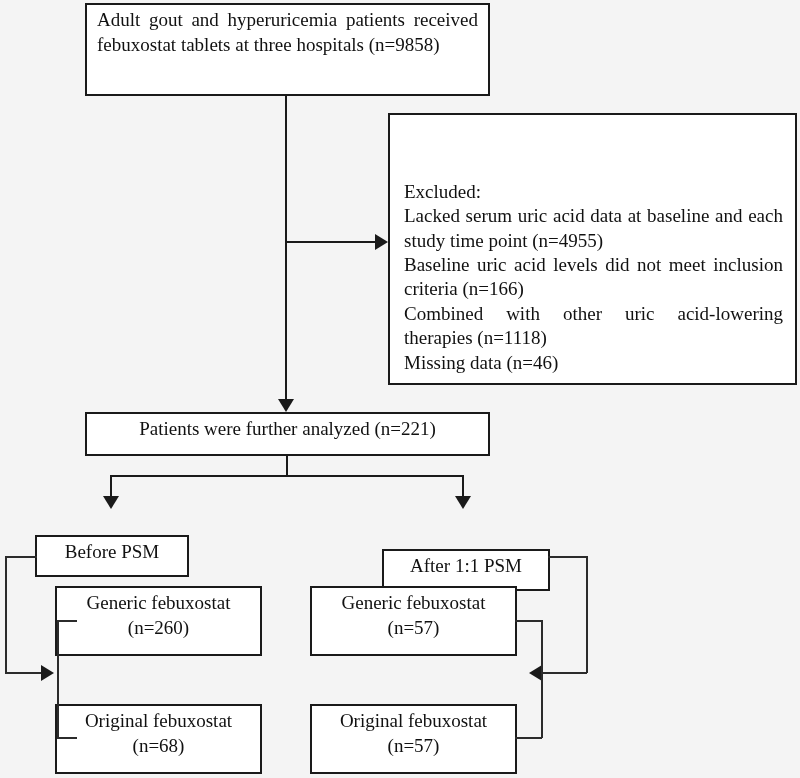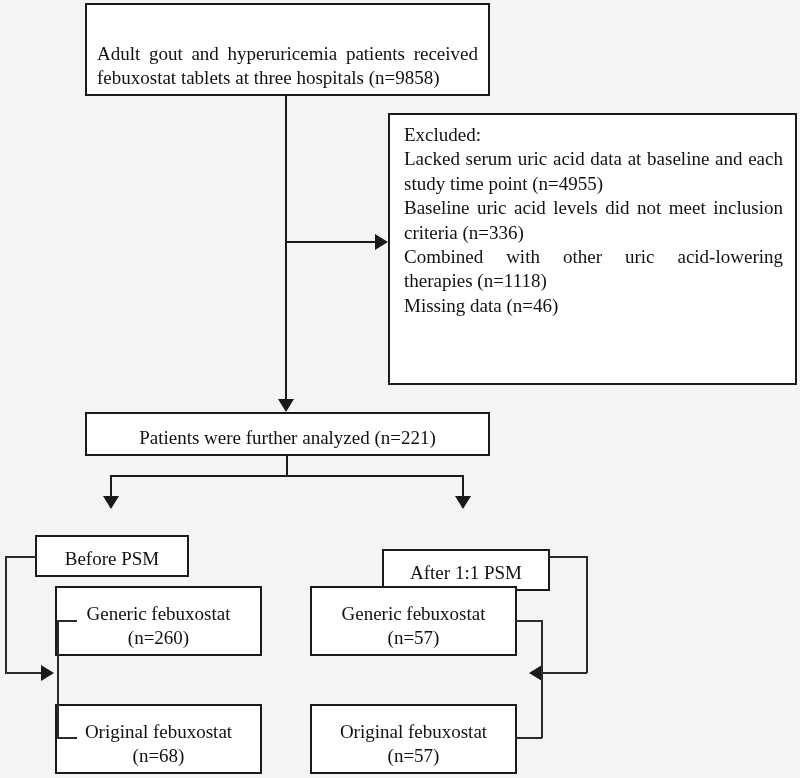--- a/index.html
+++ b/index.html
@@ -16,21 +16,21 @@
     overflow: hidden;
     font-family: "Liberation Serif", "DejaVu Serif", serif;
     color: #000;
   }
   .box {
     position: absolute;
     box-sizing: border-box;
     background: #ffffff;
     border: 2px solid #1a1a1a;
     display: flex;
-    align-items: flex-end;
+    align-items: flex-start;
     justify-content: center;
     padding: 3px 10px;
   }
   .box .txt {
     width: 100%;
     font-size: 19px;
     line-height: 1.30;
     color: #111;
   }
   .just { text-align: justify; text-align-last: left; }
@@ -85,25 +85,25 @@
   <div class="box" style="left:85px; top:3px; width:405px; height:93px;">
     <span class="txt just">Adult gout and hyperuricemia patients received febuxostat tablets at three hospitals  (n=9858)</span>
   </div>
 
   <div class="vline" style="left:285px; top:96px; height:303px;"></div>
   <div class="arrow-down" style="left:278px; top:399px;"></div>
 
   <div class="hline" style="left:285px; top:241px; width:90px;"></div>
   <div class="arrow-right" style="left:375px; top:234px;"></div>
 
-  <div class="box" style="left:388px; top:113px; width:409px; height:272px; align-items:flex-start; padding:8px 12px 8px 14px;">
+  <div class="box" style="left:388px; top:113px; width:409px; height:272px; align-items:flex-end; padding:8px 12px 8px 14px;">
     <span class="txt lft">
       <span class="exc-line" style="text-align-last:left;">Excluded:</span>
       <span class="exc-line">Lacked serum uric acid data at baseline and each study time point (n=4955)</span>
-      <span class="exc-line">Baseline uric acid levels did not meet inclusion criteria (n=336)</span>
+      <span class="exc-line">Baseline uric acid levels did not meet inclusion criteria (n=166)</span>
       <span class="exc-line">Combined with other uric acid-lowering therapies (n=1118)</span>
       <span class="exc-line" style="text-align-last:left;">Missing data (n=46)</span>
     </span>
   </div>
 
   <div class="box" style="left:85px; top:412px; width:405px; height:44px;">
     <span class="txt ctr">Patients were further analyzed (n=221)</span>
   </div>
 
   <div class="vline" style="left:286px; top:456px; width:1.5px; height:20px;"></div>

